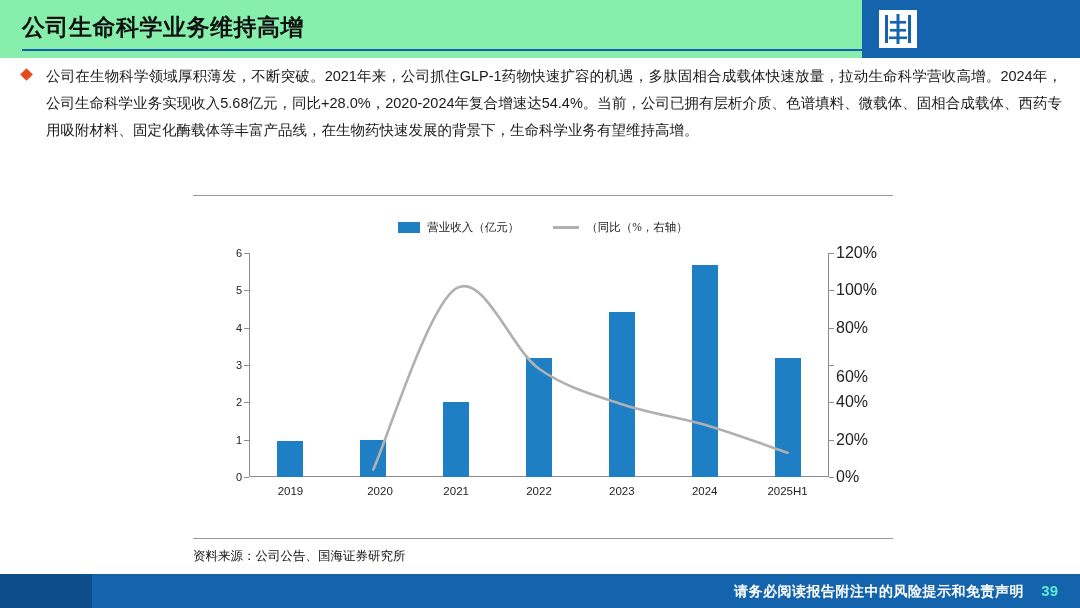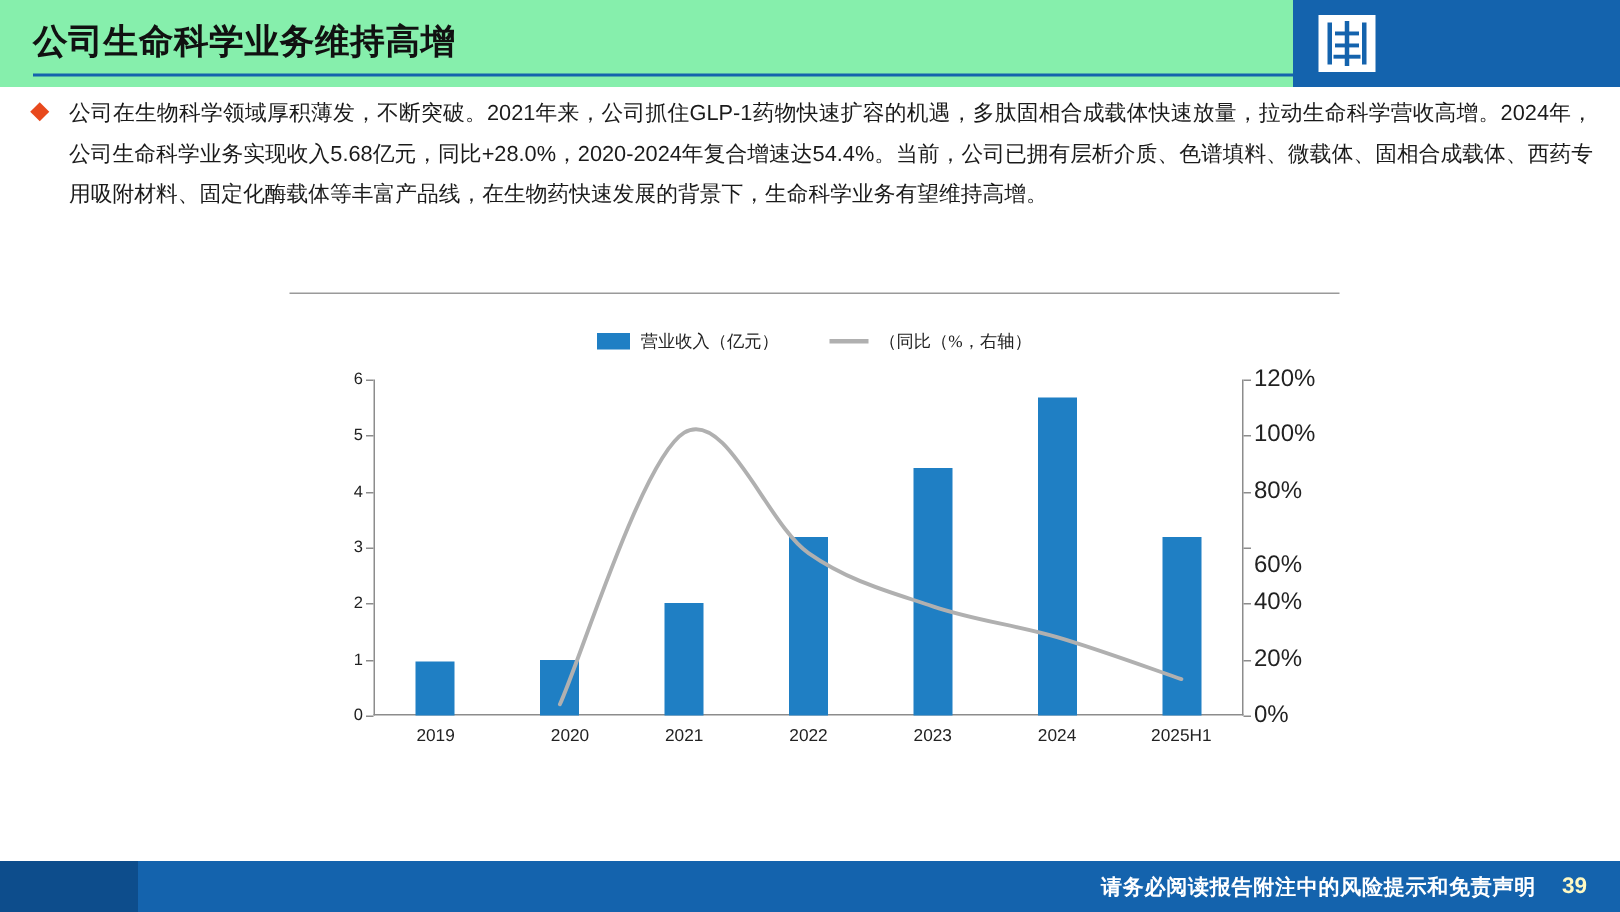--- a/index.html
+++ b/index.html
@@ -116,21 +116,21 @@
   .footer::before{
     content:""; position:absolute; left:0; top:0; width:92px; height:34px;
     background:#0d4d8c;
   }
   .footer-text {
     position:absolute; right:56px; top:9px;
     color:#ffffff; font-size:14px; font-weight:bold; letter-spacing:0.5px;
   }
   .footer-page {
     position:absolute; right:22px; top:8px;
-    color:#fef9c3; font-size:15px; font-weight:bold;
+    color:#5eead4; font-size:15px; font-weight:bold;
   }
 </style>
 </head>
 <body>
 
 <div class="header">
   <div class="header-title">公司生命科学业务维持高增</div>
   <div class="header-rule"></div>
   <div class="logo-box">
     <div class="logo-mark">
@@ -216,18 +216,22 @@
         <div class="bar" style="height: 212.053px; left: 442.714px; background: rgb(31, 127, 196);"></div>
         <div class="xlab" style="left: 455.714px;">2024</div>
         <div class="bar" style="height: 119.093px; left: 525.571px; background: rgb(31, 127, 196);"></div>
         <div class="xlab" style="left: 538.571px;">2025H1</div>
         <svg width="580" height="224" style="position:absolute;left:0;top:0;overflow:visible;">
           <path d="M 124.28571428571429 216.53333333333333 C 138.0952380952381 186.35555555555555, 179.52380952380955 52.266666666666666, 207.14285714285717 35.46666666666667 C 234.7619047619048 18.666666666666668, 262.3809523809524 96.44444444444444, 290 115.73333333333333 C 317.6190476190476 135.0222222222222, 345.23809523809524 141.86666666666665, 372.8571428571429 151.2 C 400.47619047619054 160.53333333333333, 428.0952380952382 163.64444444444445, 455.7142857142858 171.73333333333335 C 483.33333333333337 179.82222222222225, 524.7619047619048 195.0666666666667, 538.5714285714286 199.73333333333335" fill="none" stroke="#b0b0b0" stroke-width="2.6" stroke-linecap="round"></path>
         </svg>
       </div>
   </div>
 
+  <div class="source">
+    <div class="source-rule"></div>
+    <div class="source-text">资料来源：公司公告、国海证券研究所</div>
+  </div>
 </div>
 
 <div class="footer">
   <div class="footer-text">请务必阅读报告附注中的风险提示和免责声明</div>
   <div class="footer-page">39</div>
 </div>
 
 </body></html>

